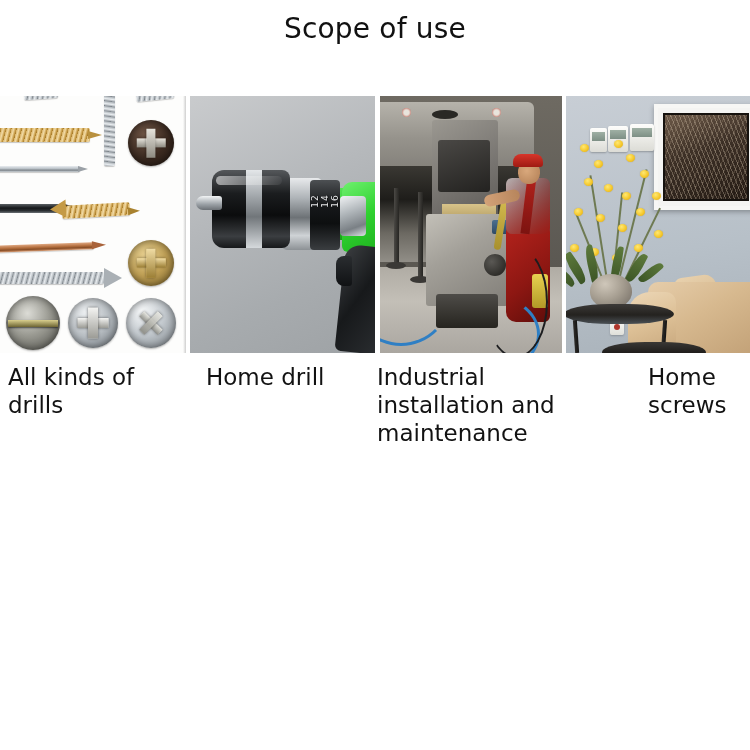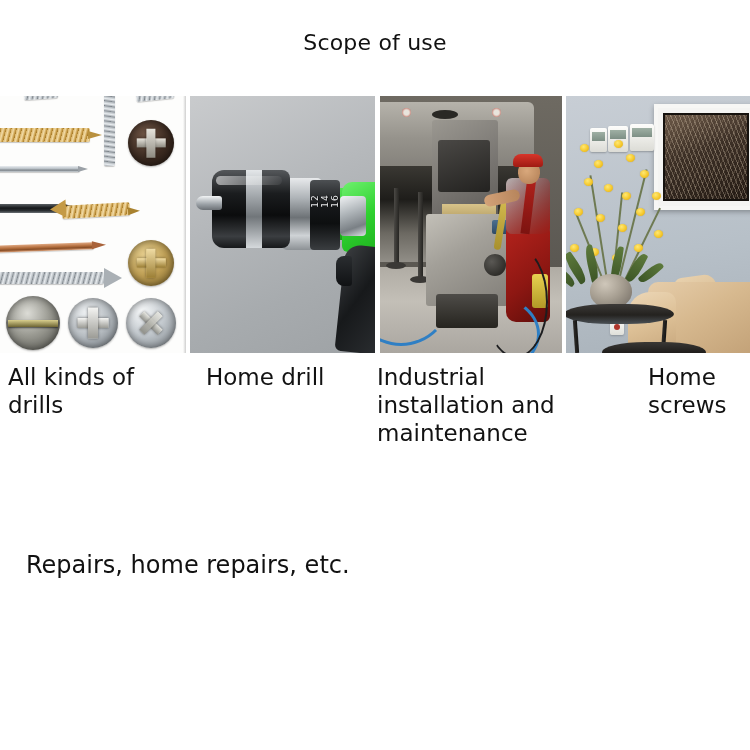--- a/index.html
+++ b/index.html
@@ -13,24 +13,24 @@
     overflow: hidden;
     font-family: "DejaVu Sans", sans-serif;
     color: #1a1a1a;
     position: relative;
   }
 
   
   .title {
     position: absolute;
     left: 0;
-    top: 26px;
+    top: 12px;
     width: 750px;
     text-align: center;
-    font-size: 22px;
+    font-size: 28px;
     line-height: 34px;
     font-family: "DejaVu Sans", sans-serif;
     color: #111;
     letter-spacing: 0.2px;
   }
 
   
   .strip {
     position: absolute;
     left: 0;
@@ -700,14 +700,13 @@
     <div class="hm-leg" style="left:44px;  top:260px; height:0px;"></div>
   </div>
 </div>
 
 <div class="caption c1">All kinds of drills</div>
 <div class="caption c2">Home drill</div>
 <div class="caption c3">Industrial installation and maintenance</div>
 <div class="caption c4">Home screws</div>
 
 <div class="blurb">
-  <div>Repairs, home repairs, etc.</div>
 </div>
 
 </body></html>

